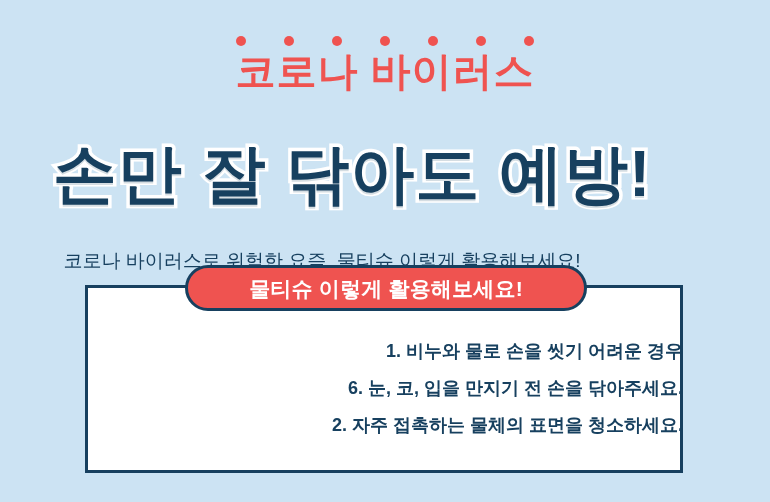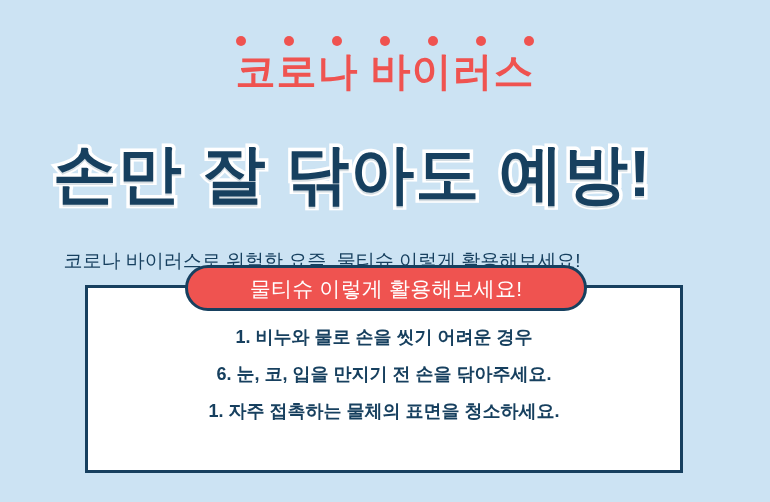--- a/index.html
+++ b/index.html
@@ -118,37 +118,37 @@
     border: 3px solid #17405f;
     border-radius: 23px;
     display: flex;
     align-items: center;
     justify-content: center;
     z-index: 3;
   }
 
   .pill-label {
     font-size: 21px;
-    font-weight: 400;
+    font-weight: 700;
     color: #ffffff;
     letter-spacing: 0.2px;
     white-space: nowrap;
     line-height: 1;
   }
 
   
   .tips {
     position: absolute;
     left: 85px;
-    top: 318px;
+    top: 332px;
     width: 598px;
     z-index: 2;
     display: flex;
     flex-direction: column;
-    align-items: center;
+    align-items: flex-end;
     gap: 0;
   }
 
   .tip {
     font-size: 18px;
     font-weight: 700;
     color: #17405f;
     line-height: 1;
     height: 37px;
     display: flex;
@@ -180,16 +180,16 @@
 
   <div class="content-box"></div>
 
   <div class="pill">
     <span class="pill-label">물티슈 이렇게 활용해보세요!</span>
   </div>
 
   <div class="tips">
     <div class="tip">1. 비누와 물로 손을 씻기 어려운 경우</div>
     <div class="tip">6. 눈, 코, 입을 만지기 전 손을 닦아주세요.</div>
-    <div class="tip">1. 자주 접촉하는 물체의 표면을 청소하세요.</div>
+    <div class="tip">2. 자주 접촉하는 물체의 표면을 청소하세요.</div>
   </div>
 
 </div>
 
 </body></html>

